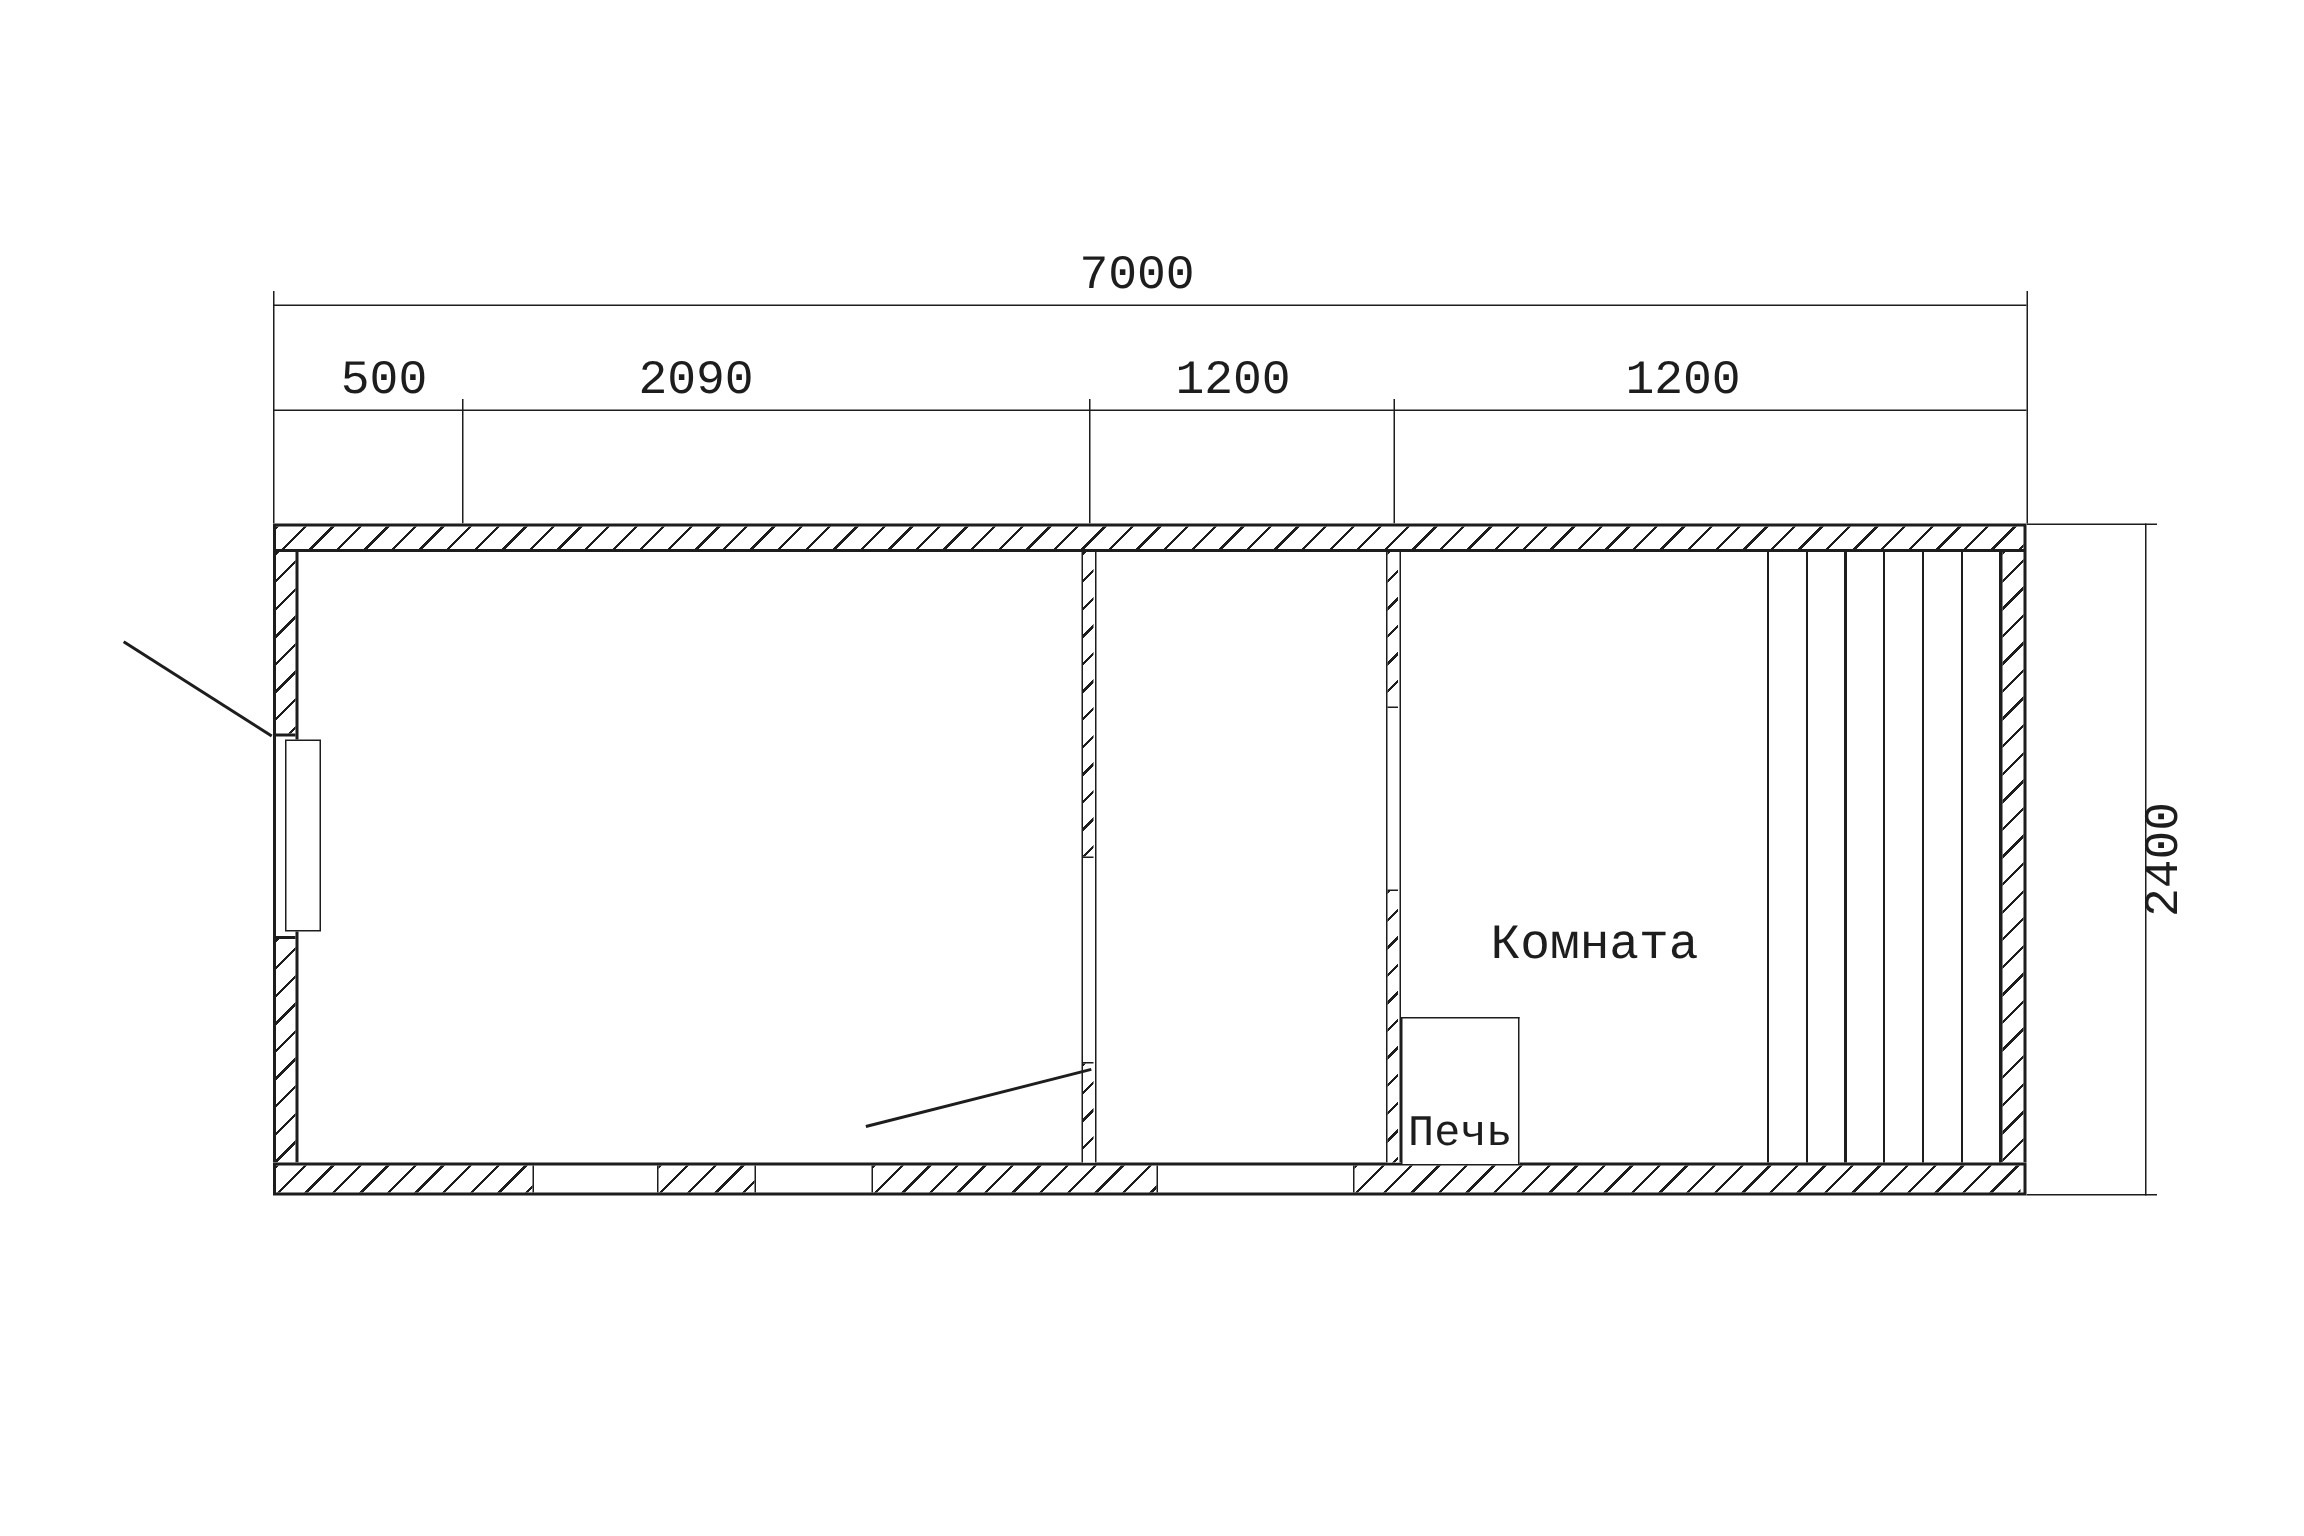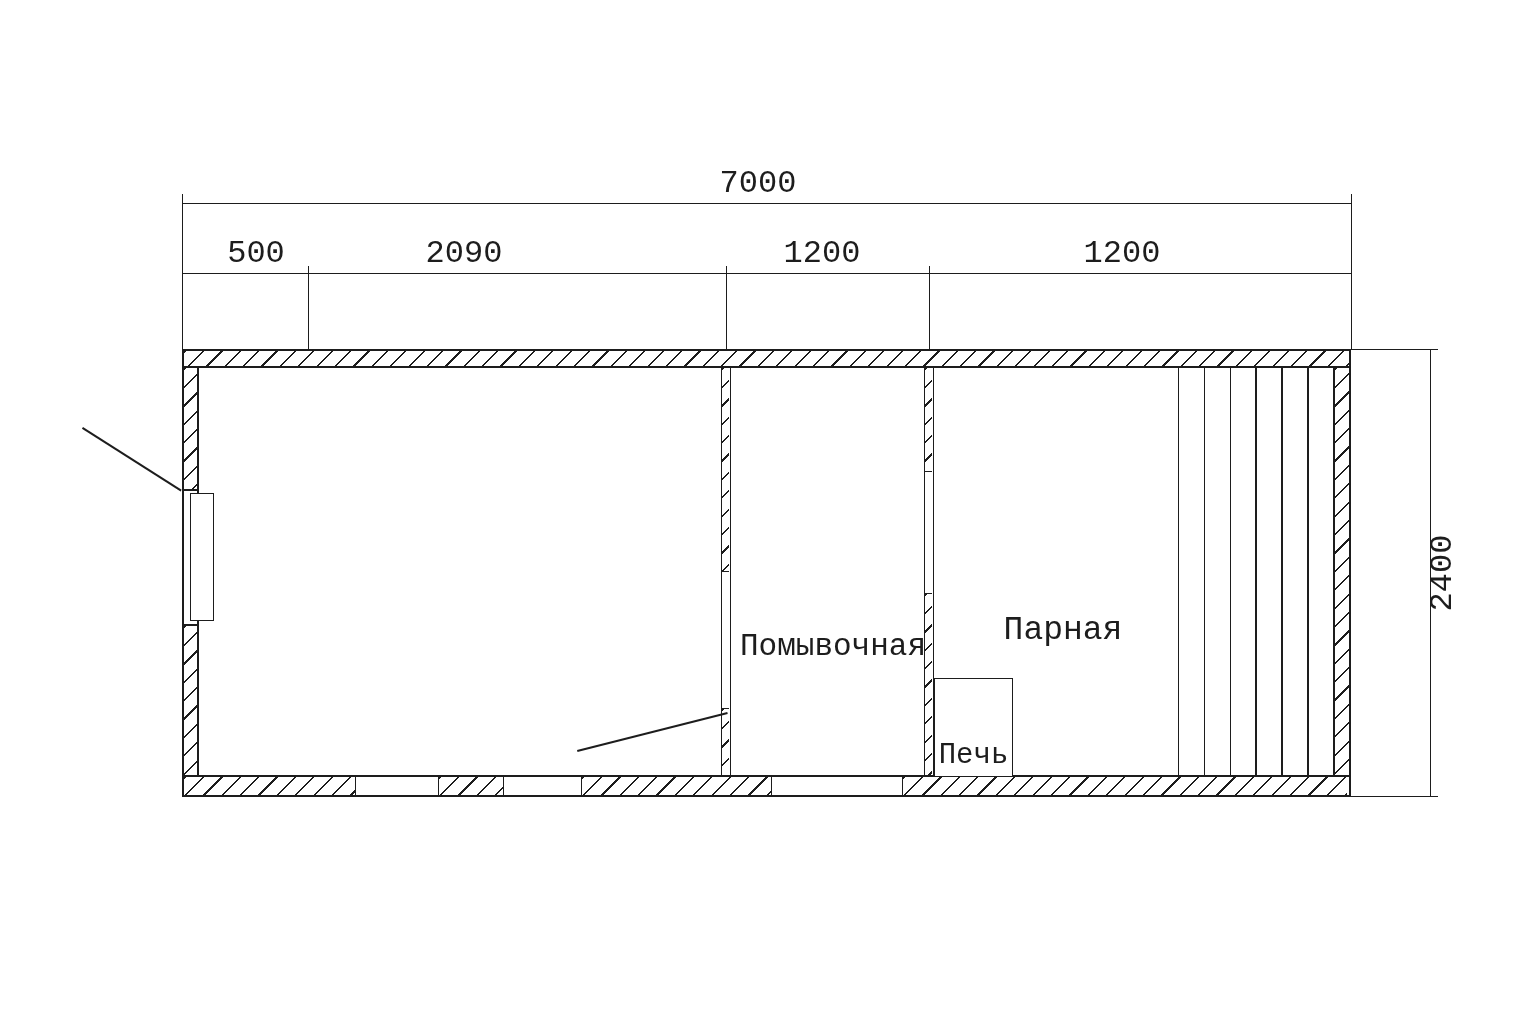--- a/index.html
+++ b/index.html
@@ -81,16 +81,15 @@
 
   <div class="diag" style="left:83px;top:427px;width:117px;transform:rotate(32.5deg);"></div>
   <div class="diag" style="left:577px;top:750px;width:155px;transform:rotate(-14.2deg);"></div>
 
   <div class="abs" style="left:1178px;top:368px;width:155px;height:407px;background-image:repeating-linear-gradient(90deg,#1d1d1d 0px,#1d1d1d 1.5px,transparent 1.5px,transparent 25.8px);"></div>
 
   <div class="abs" style="left:934px;top:678px;width:79px;height:98px;border:1.5px solid #1d1d1d;border-bottom:none;box-sizing:border-box;background:#fff;">
     <div style="position:absolute;left:0;right:0;bottom:6px;text-align:center;font-size:29px;line-height:1;">Печь</div>
   </div>
 
-  <div class="roomlabel" style="left:833px;top:646px;font-size:31px;">Помывочная</div>
-  <div class="roomlabel" style="left:1063px;top:630px;font-size:33px;">Парная</div>
+  <div class="roomlabel" style="left:1063px;top:630px;font-size:33px;">Комната</div>
 
 </div>
 
 </body></html>

